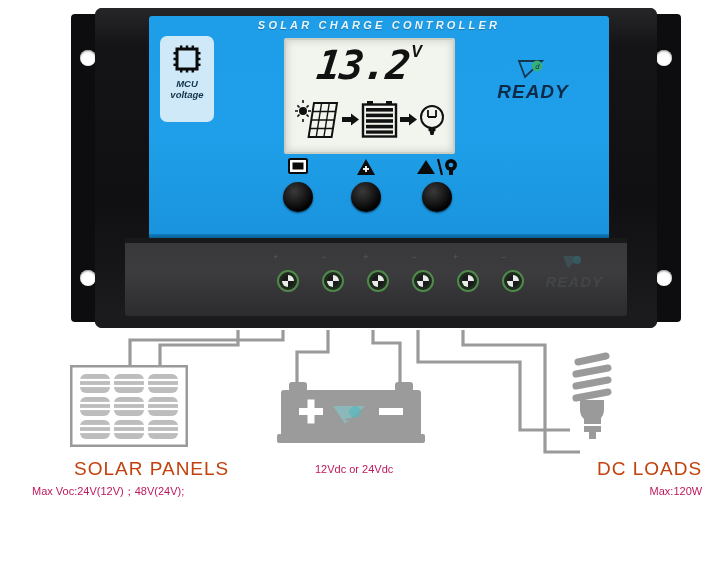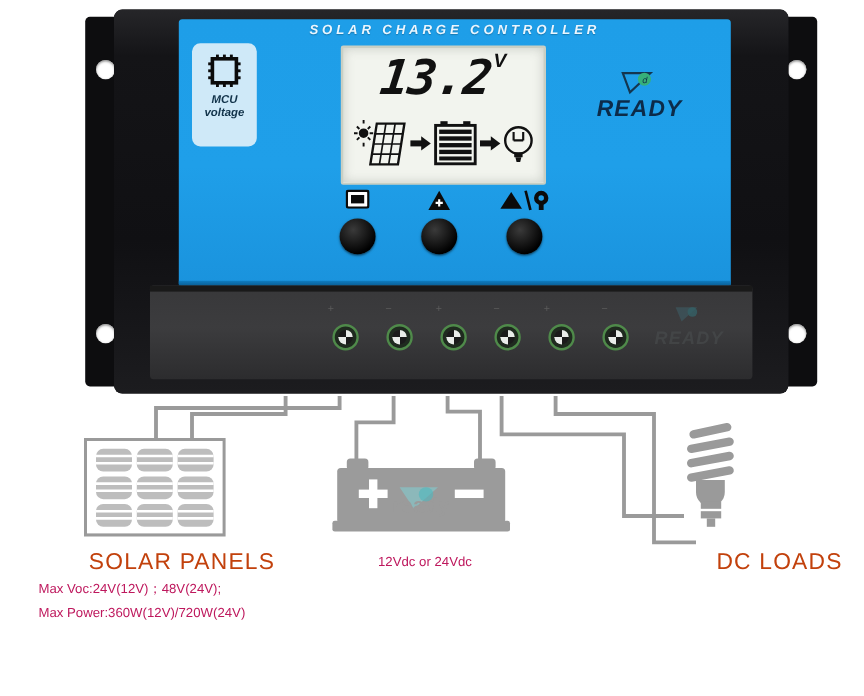--- a/index.html
+++ b/index.html
@@ -377,22 +377,22 @@
     <path d="M22,52 L46,52 L46,62 A12,12 0 0 1 22,62 Z" fill="#9a9a9a"></path>
     <rect x="26" y="70" width="17" height="6" fill="#9a9a9a"></rect>
     <rect x="26" y="78" width="17" height="6" fill="#9a9a9a"></rect>
     <rect x="31" y="84" width="7" height="7" fill="#9a9a9a"></rect>
   </svg>
 </div>
 
 <div class="cap" id="cap-solar">
   <div class="h">SOLAR  PANELS</div>
   <div class="s">Max  Voc:24V(12V)；48V(24V);</div>
-  <div class="s">Max  Power:360W(12V)/720W(24V)</div>
 </div>
 
 <div class="cap" id="cap-batt">
   <div class="s">12Vdc  or  24Vdc</div>
 </div>
 
 <div class="cap" id="cap-load">
   <div class="h">DC  LOADS</div>
+  <div class="s">Max:120W</div>
 </div>
 
 </body></html>

